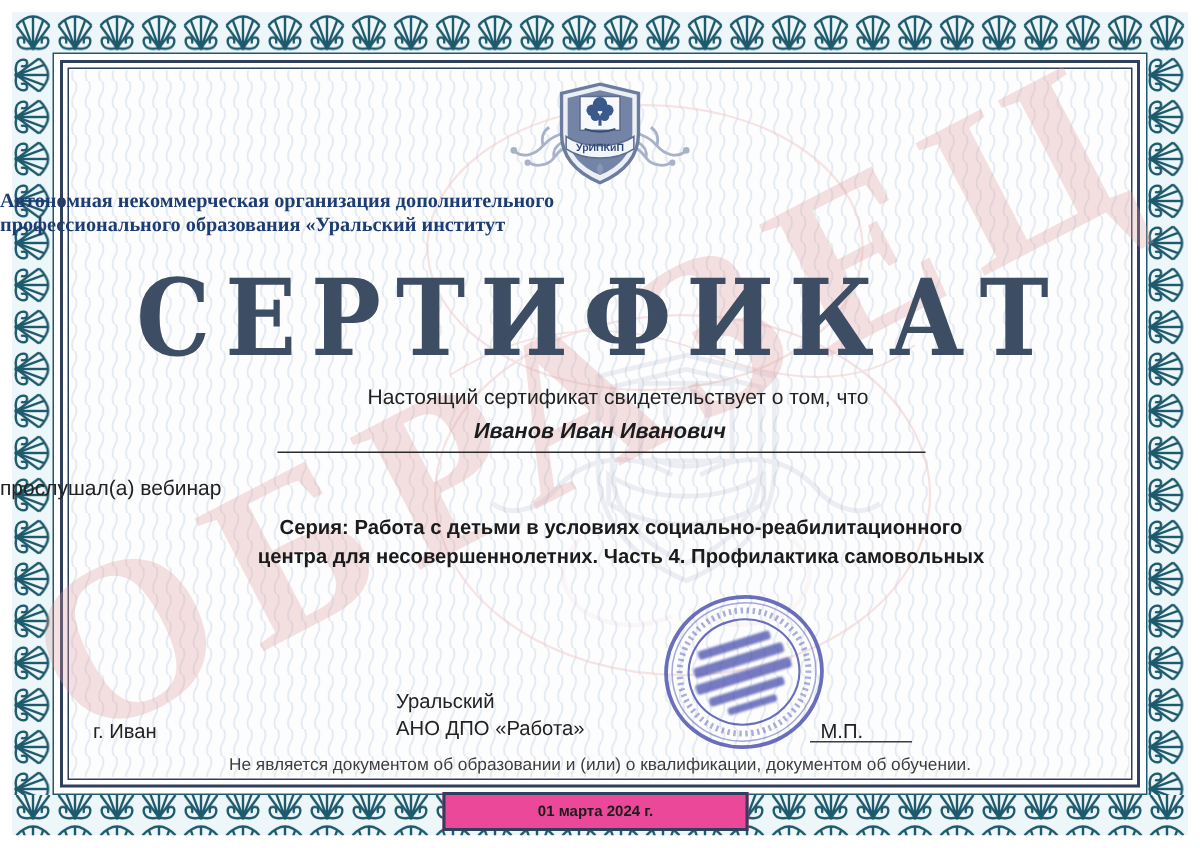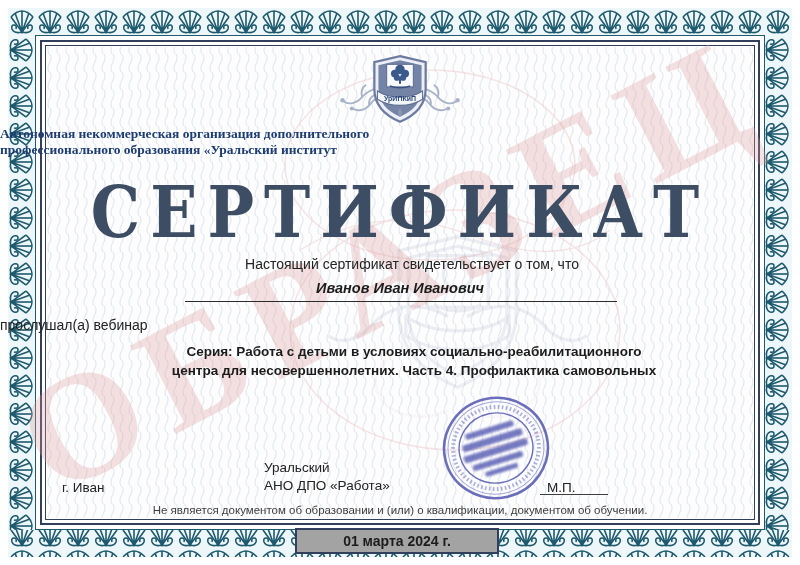--- a/index.html
+++ b/index.html
@@ -29,21 +29,21 @@
   .action{top:317px;left:0;width:100%;font-size:14px;color:#222;z-index:2;}
   .course{top:343px;left:0;width:100%;text-align:center;font-size:13.5px;font-weight:bold;
           line-height:18.5px;color:#1b1b1b;z-index:2;margin-left:14px;}
   .stamp{left:436px;top:390px;z-index:3;opacity:0.85;}
   .city{top:480px;left:62px;font-size:13.5px;z-index:2;}
   .signer{top:459px;left:264px;font-size:13.5px;line-height:17.5px;z-index:2;}
   .mp{top:480px;left:503px;font-size:13.5px;z-index:2;margin-left:44px;}
   .mp-line{top:494px;left:540px;width:68px;height:0;border-top:1.5px solid #3d3d3d;z-index:2;}
   .disclaimer{top:504px;left:0;width:100%;text-align:center;font-size:11.5px;color:#3d3d3d;z-index:2;}
   .datebox{left:295px;top:528px;width:204px;height:26px;line-height:23px;text-align:center;
-           background:#a3a3a3;border:2px solid #2f3f5c;font-size:14px;font-weight:bold;color:#1c1c1c;z-index:6;}
+           background:#ec4899;border:2px solid #2f3f5c;font-size:10px;font-weight:bold;color:#1c1c1c;z-index:6;}
 </style>
 </head>
 <body>
 
 <div class="cert">
 
   <svg class="abs band-svg" width="784" height="549">
     <defs>
       <pattern id="ornH" width="28" height="27" patternUnits="userSpaceOnUse">
         <g stroke="#1e5a6d" fill="none" stroke-width="1.6">

